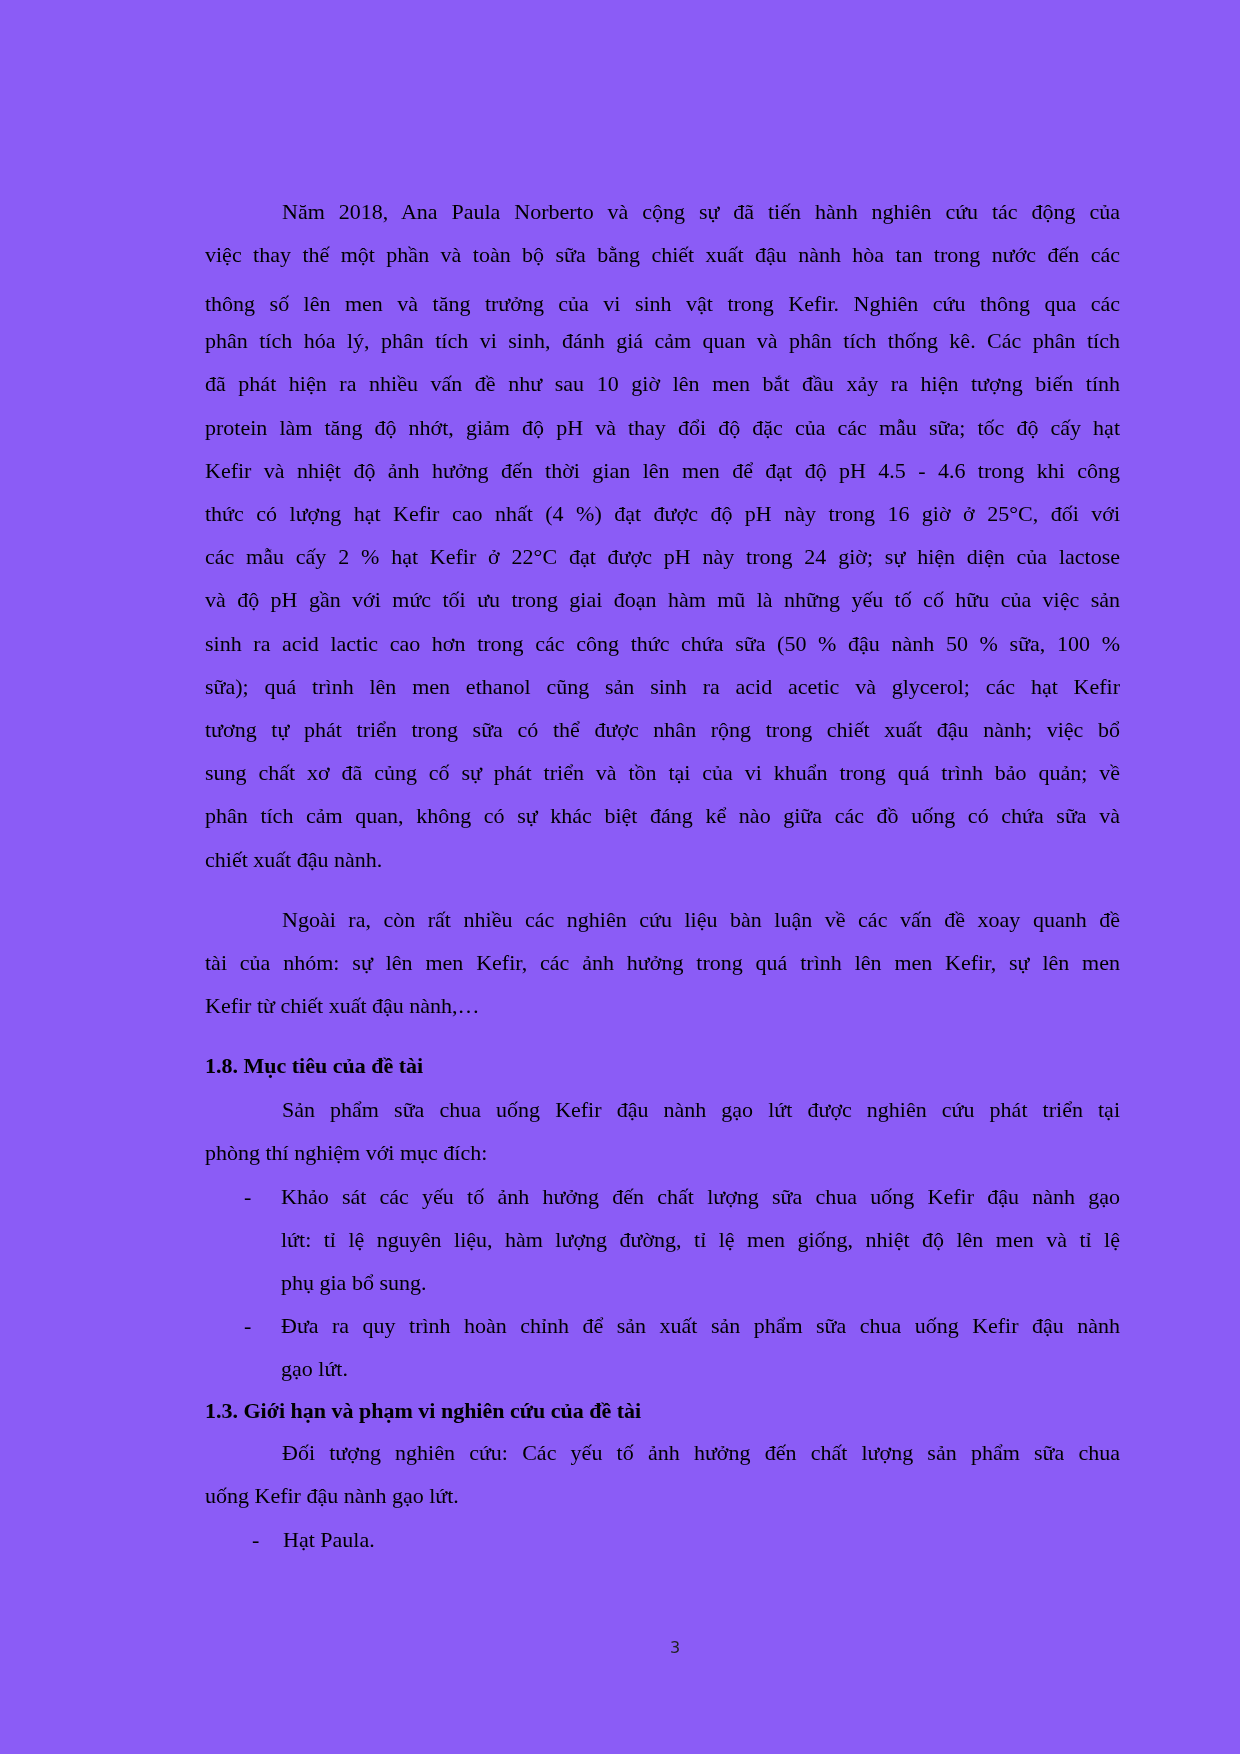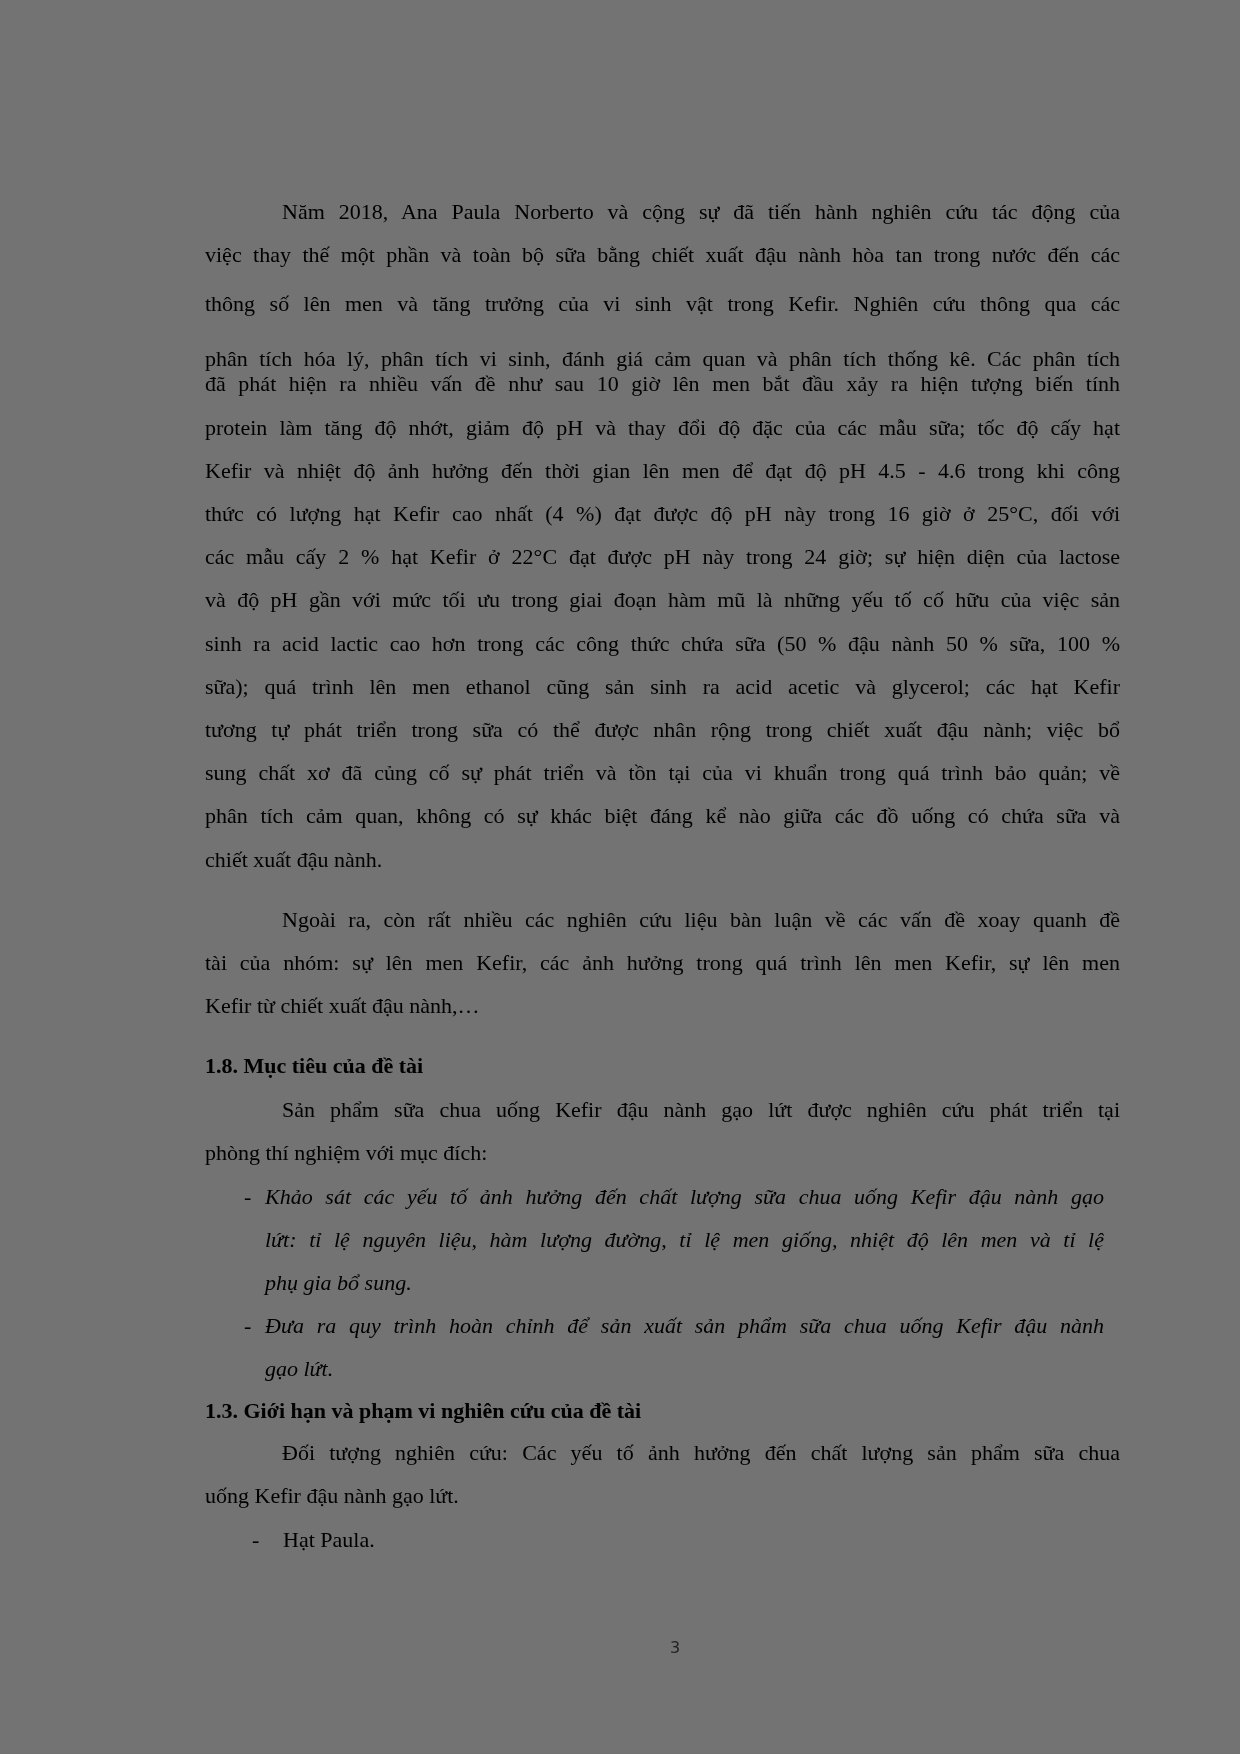--- a/index.html
+++ b/index.html
@@ -1,43 +1,43 @@
 <!DOCTYPE html>
 <html><head>
 <meta charset="utf-8">
 <style>
   html, body { margin: 0; padding: 0; background: #ffffff; }
   body { width: 1240px; height: 1754px; position: relative; overflow: hidden; }
   .page {
-    position: absolute; left: 0; top: 0; width: 1240px; height: 1754px; background: #737373;
+    position: absolute; left: 0; top: 0; width: 1240px; height: 1754px; background: #8b5cf6;
     font-family: "Liberation Serif", "DejaVu Serif", serif; color: #000;
   }
   .line {
     position: absolute; left: 205px; width: 915px; height: 30px;
     font-size: 22px; line-height: 30px; white-space: nowrap;
     text-align: justify; text-align-last: justify;
   }
   .line.last { text-align-last: left; }
   .ind { left: 282px; width: 838px; }
-  .bul { left: 265px; width: 839px; font-style: italic; }
+  .bul { left: 281px; width: 839px; }
   .h { font-weight: bold; text-align-last: left; }
   .dash { position: absolute; font-size: 22px; line-height: 30px; }
   .it { }
   .pnum { position: absolute; left: 670px; top: 1638px; font-family: "DejaVu Sans", sans-serif; font-size: 16px; line-height: 20px; color: #222; }
 </style>
 </head>
 <body>
 
 <div class="page">
 
   <div>
     <div class="line ind" style="top:197px">Năm 2018, Ana Paula Norberto và cộng sự đã tiến hành nghiên cứu tác động của</div>
     <div class="line" style="top:240px">việc thay thế một phần và toàn bộ sữa bằng chiết xuất đậu nành hòa tan trong nước đến các</div>
     <div class="line" style="top:289px">thông số lên men và tăng trưởng của vi sinh vật trong Kefir. Nghiên cứu thông qua các</div>
-    <div class="line" style="top:344px">phân tích hóa lý, phân tích vi sinh, đánh giá cảm quan và phân tích thống kê. Các phân tích</div>
+    <div class="line" style="top:326px">phân tích hóa lý, phân tích vi sinh, đánh giá cảm quan và phân tích thống kê. Các phân tích</div>
     <div class="line" style="top:369px">đã phát hiện ra nhiều vấn đề như sau 10 giờ lên men bắt đầu xảy ra hiện tượng biến tính</div>
     <div class="line" style="top:413px">protein làm tăng độ nhớt, giảm độ pH và thay đổi độ đặc của các mẫu sữa; tốc độ cấy hạt</div>
     <div class="line" style="top:456px">Kefir và nhiệt độ ảnh hưởng đến thời gian lên men để đạt độ pH 4.5 - 4.6 trong khi công</div>
     <div class="line" style="top:499px">thức có lượng hạt Kefir cao nhất (4 %) đạt được độ pH này trong 16 giờ ở 25°C, đối với</div>
     <div class="line" style="top:542px">các mẫu cấy 2 % hạt Kefir ở 22°C đạt được pH này trong 24 giờ; sự hiện diện của lactose</div>
     <div class="line" style="top:585px">và độ pH gần với mức tối ưu trong giai đoạn hàm mũ là những yếu tố cố hữu của việc sản</div>
     <div class="line" style="top:629px">sinh ra acid lactic cao hơn trong các công thức chứa sữa (50 % đậu nành 50 % sữa, 100 %</div>
     <div class="line" style="top:672px">sữa); quá trình lên men ethanol cũng sản sinh ra acid acetic và glycerol; các hạt Kefir</div>
     <div class="line" style="top:715px">tương tự phát triển trong sữa có thể được nhân rộng trong chiết xuất đậu nành; việc bổ</div>
     <div class="line" style="top:758px">sung chất xơ đã củng cố sự phát triển và tồn tại của vi khuẩn trong quá trình bảo quản; về</div>

